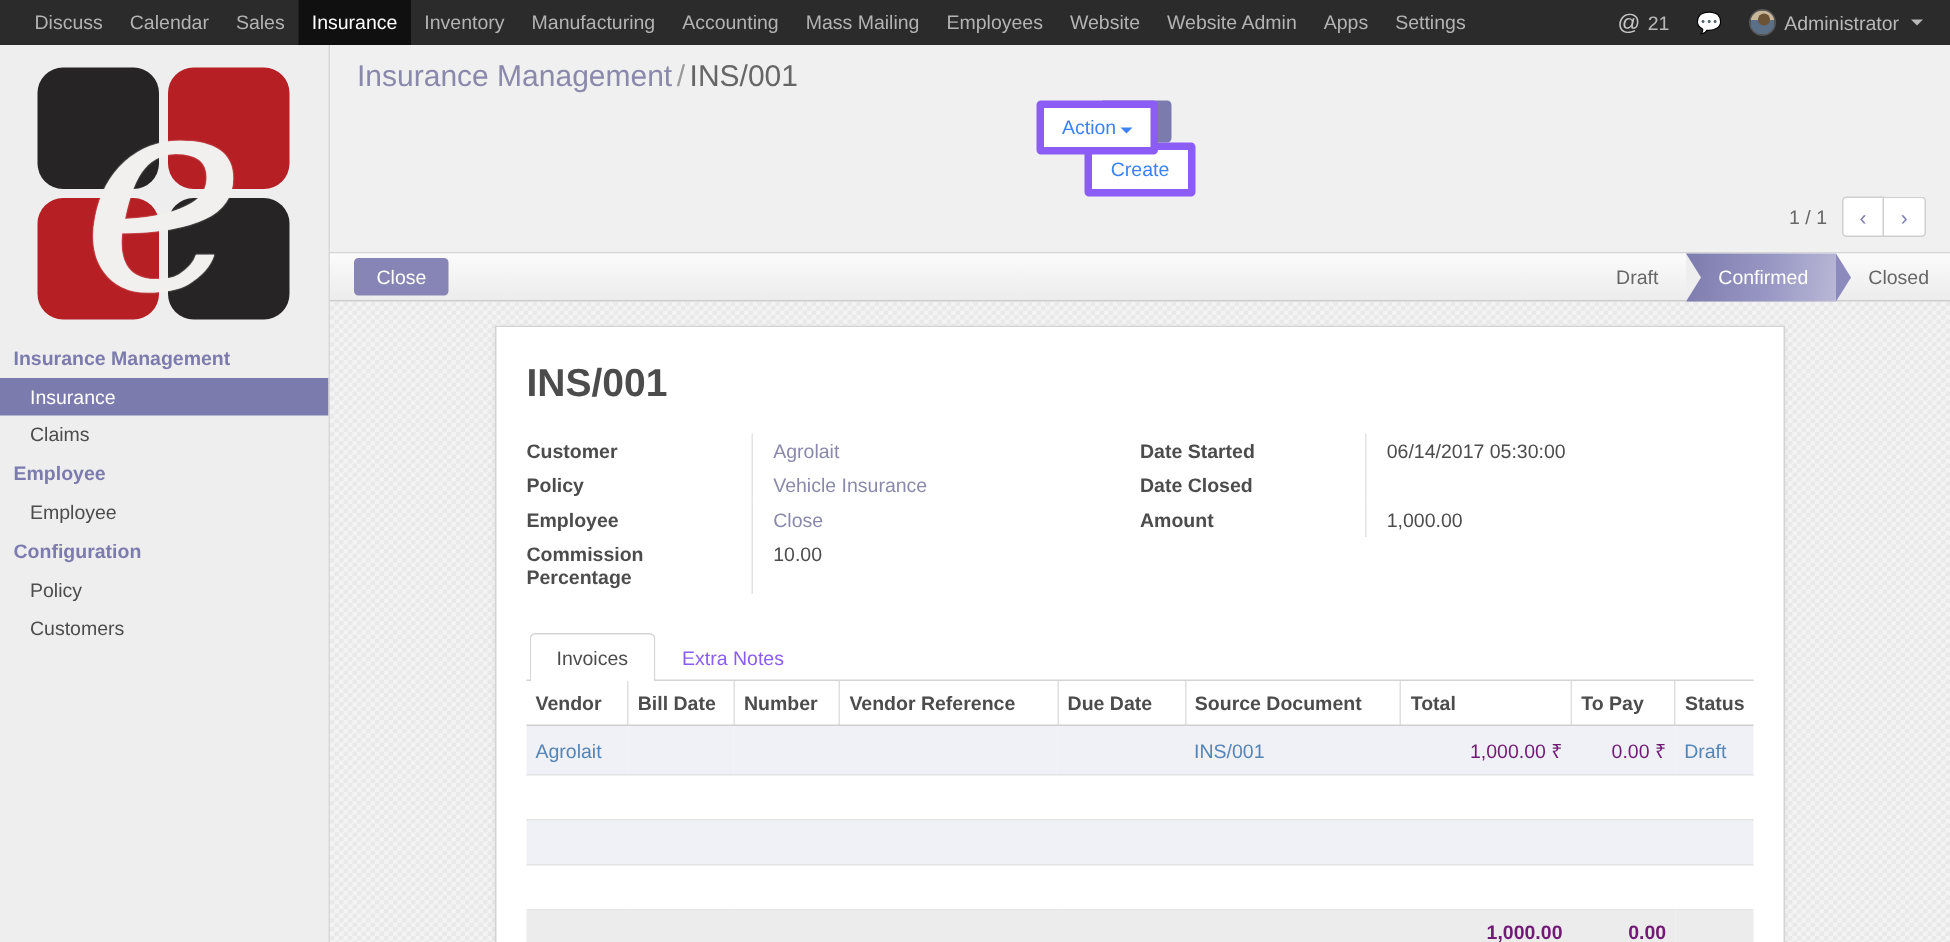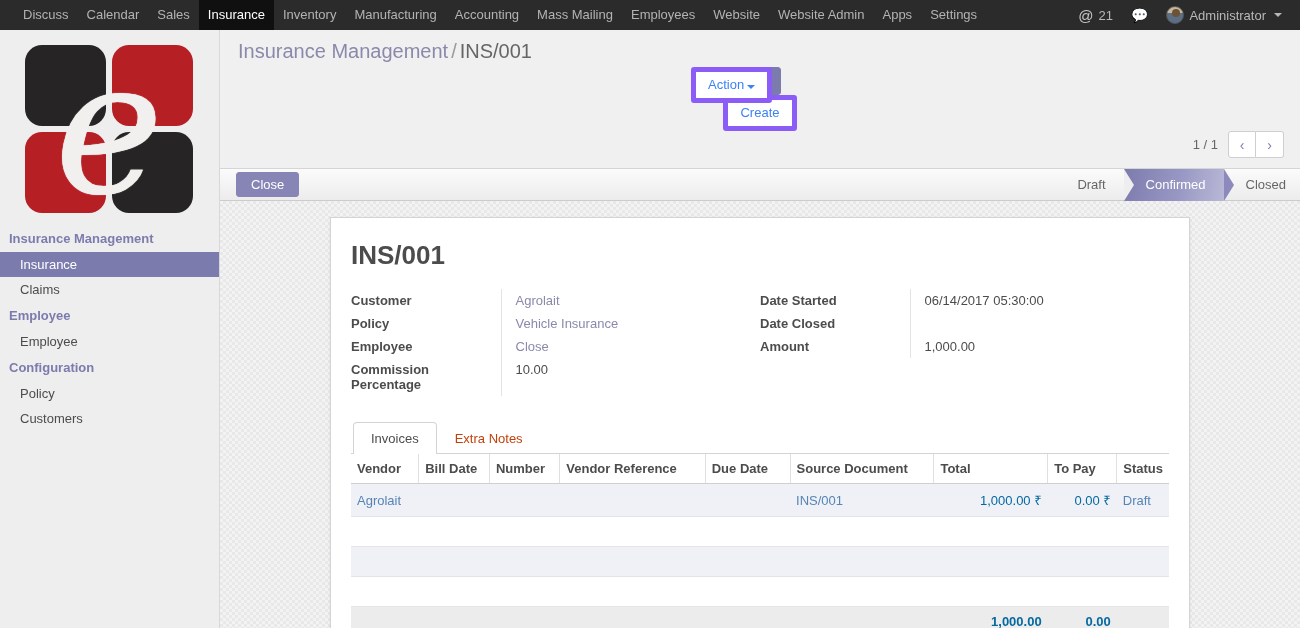--- a/index.html
+++ b/index.html
@@ -299,21 +299,21 @@
   
   #notebook { padding-top: 14px; }
   #tabs {
     display: flex;
     border-bottom: 1px solid #d4d4d4;
     padding-left: 2px;
   }
   .tab {
     padding: 8px 17px;
     font-size: 13px;
-    color: #c2410c;
+    color: #8b5cf6;
     cursor: pointer;
     border: 1px solid transparent;
     border-bottom: none;
     border-radius: 4px 4px 0 0;
     margin-bottom: -1px;
     background: transparent;
     white-space: nowrap;
   }
   .tab.active {
     background: #fff;
@@ -331,21 +331,21 @@
     background: #fff;
     border-right: 1px solid #e0e0e0;
     border-bottom: 1px solid #cfcfcf;
     padding: 7px 6px;
     white-space: nowrap;
   }
   #list-table th:last-child { border-right: none; }
   #list-table td {
     padding: 7px 6px;
     border-bottom: 1px solid #e4e4e4;
-    color: #0369a1;
+    color: #701a75;
     white-space: nowrap;
   }
   #list-table tr.data-row td { background: #f0f0f7; }
   #list-table td.num { text-align: right; }
   #list-table td.cell-link { color: #5585b5; cursor: pointer; }
   tr.blank-row td { height: 30px; background: #f0f0f7 !important; border-bottom: 1px solid #e4e4e4; }
   tr.spacer-row td { height: 30px; background: #fff !important; border-bottom: 1px solid #cfcfcf; }
   tr.total-row td {
     background: #ececec !important;
     font-weight: bold;

